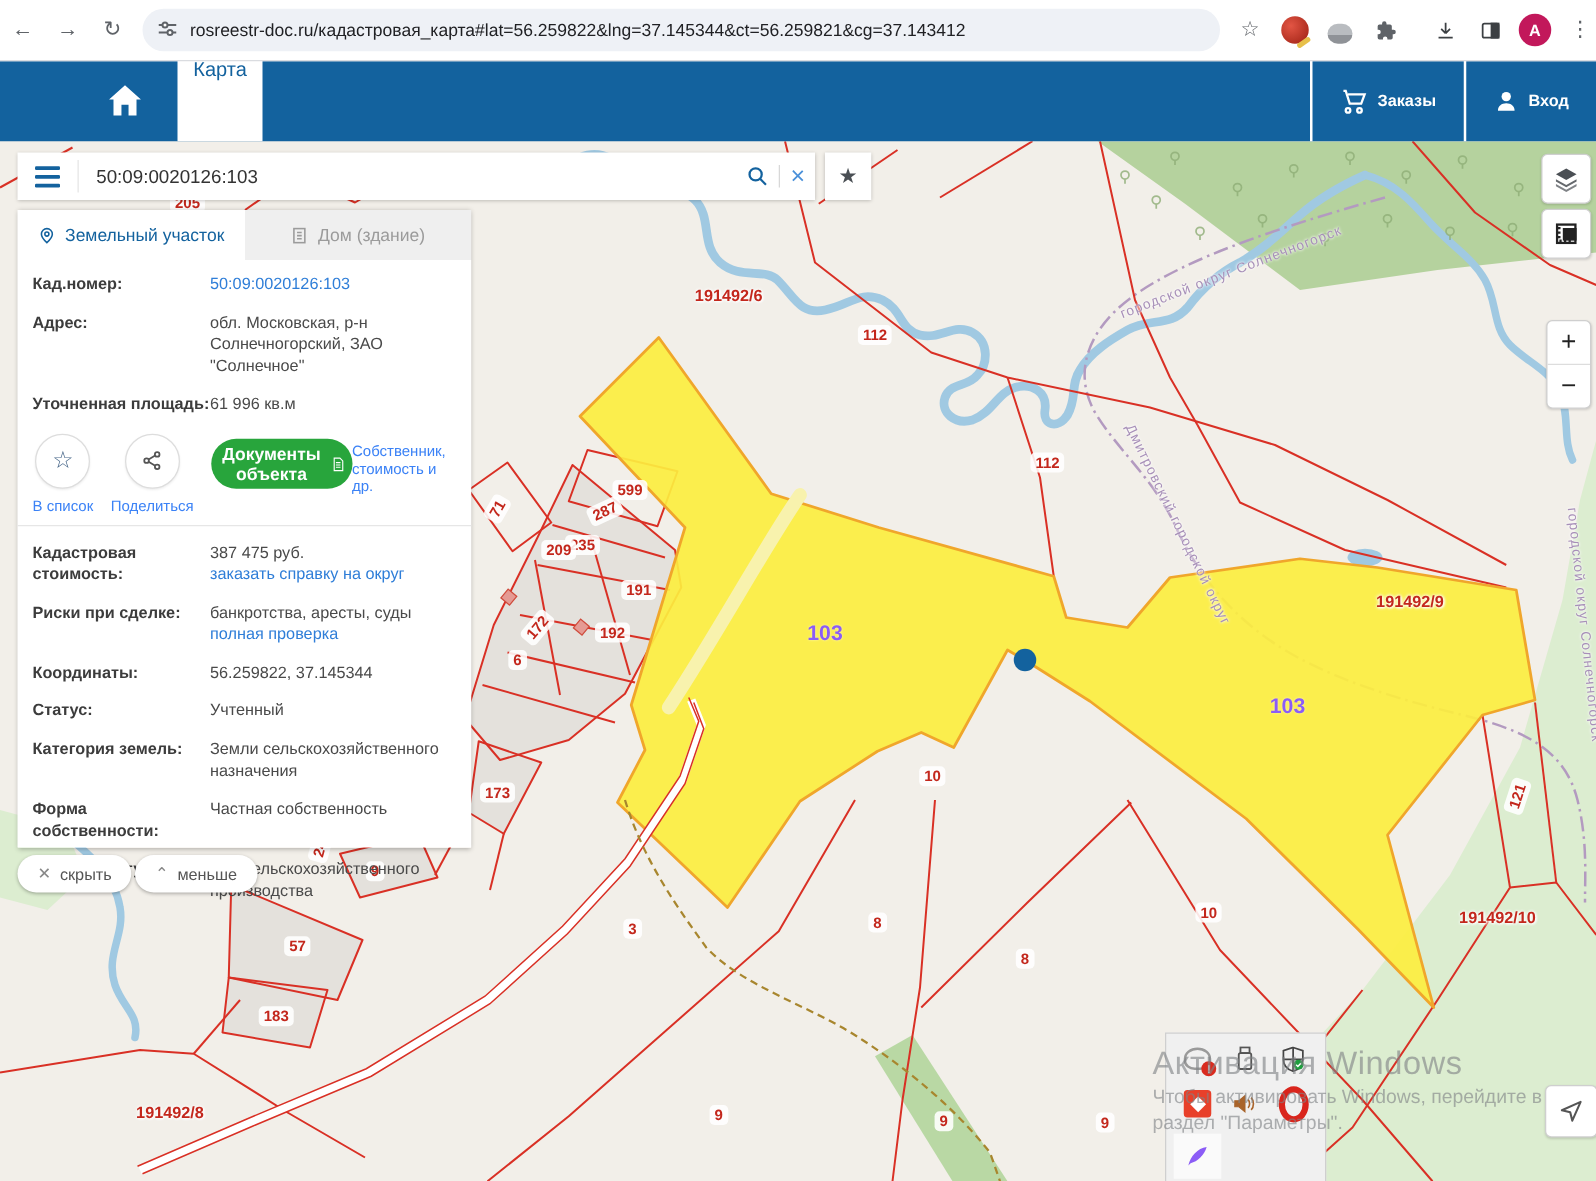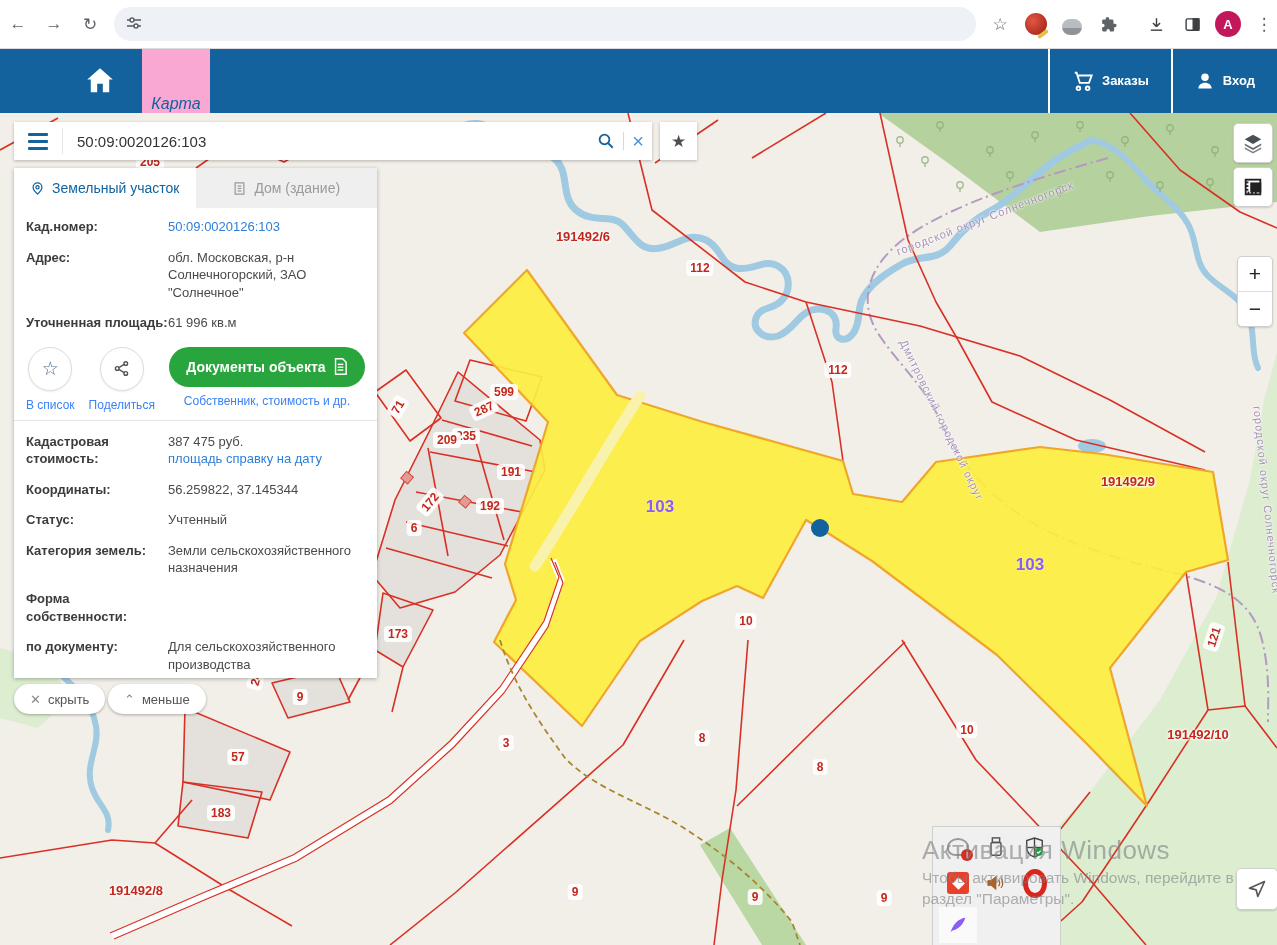--- a/index.html
+++ b/index.html
@@ -21,22 +21,22 @@
     transform:rotate(-35deg);border-radius:2px;}
   .halfmoon{background:linear-gradient(#b9bcc0 55%,#8f9297 55%);border-radius:50% / 60%;height:16px;margin-top:6px;}
   .vdivider{width:1px;height:20px;background:#d0d3d8;margin:0 6px;}
   .avatar{width:26px;height:26px;border-radius:50%;background:#c2185b;color:#fff;font-size:13px;font-weight:bold;
     display:flex;align-items:center;justify-content:center;}
 
   
   .nav-bar{position:absolute;top:48px;left:0;width:1277px;height:65px;background:#13629e;z-index:39;
     display:flex;align-items:stretch;color:#fff;}
   .home-btn{width:56px;margin-left:72px;display:flex;align-items:center;justify-content:center;}
-  .map-tab{width:68px;background:#f9a8d4;color:#13629e;display:flex;align-items:flex-end;justify-content:center;
-    font-size:16px;margin-left:14px;font-style:italic;}
+  .map-tab{width:68px;background:#ffffff;color:#13629e;display:flex;align-items:flex-start;justify-content:center;
+    font-size:16px;margin-left:14px;}
   .nav-right{margin-left:auto;display:flex;align-items:stretch;border-radius:27px;}
   .nav-sep{width:2px;background:#ffffff;}
   .nav-item{display:flex;align-items:center;gap:8px;padding:0 22px;font-size:13px;font-weight:bold;}
 
   
   .map-svg{position:absolute;top:113px;left:0;z-index:1;}
   #map-labels{position:absolute;inset:0;z-index:3;pointer-events:none;}
   .mlabel{position:absolute;transform:translate(-50%,-50%);font-size:12px;font-weight:bold;color:#c3271c;
     white-space:nowrap;}
   .mlabel.boxed{background:rgba(255,255,255,.88);border-radius:4px;padding:0 4px;line-height:16px;}
@@ -68,21 +68,21 @@
   .prow{display:flex;margin-bottom:13px;}
   .plabel{width:142px;flex:0 0 142px;font-size:13px;font-weight:bold;color:#3c3c3c;line-height:1.35;}
   .pval{font-size:13px;color:#4a4a4a;line-height:1.35;}
   .pval .link,.plink{color:#2f7ed8;text-decoration:none;display:block;cursor:pointer;}
   .pval .v{display:block;}
   .actions{display:flex;align-items:flex-start;padding:2px 0 2px 0;margin-bottom:6px;}
   .act{display:flex;flex-direction:column;align-items:center;margin-right:14px;}
   .act-circle{width:42px;height:42px;border-radius:50%;border:1px solid #ddd;display:flex;align-items:center;
     justify-content:center;color:#49688a;font-size:19px;cursor:pointer;background:#fff;box-shadow:0 1px 2px rgba(0,0,0,.08);}
   .act-cap{font-size:12px;color:#3b82f6;margin-top:7px;}
-  .act-main{flex:1;display:flex;flex-direction:column;align-items:center;}
+  .act-main{flex:1;display:flex;flex-direction:row;align-items:center;}
   .doc-btn{width:100%;height:40px;border:none;border-radius:20px;background:#28a53c;color:#fff;font-weight:bold;
     font-size:14px;cursor:pointer;display:flex;align-items:center;justify-content:center;gap:7px;
     font-family:inherit;}
   .psep{height:1px;background:#e6e6e6;margin:4px -12px 12px -12px;}
 
   .pill{position:absolute;height:30px;background:#fff;border-radius:16px;z-index:9;display:flex;align-items:center;
     gap:7px;padding:0 16px;font-size:13px;color:#555;box-shadow:0 1px 3px rgba(0,0,0,.3);cursor:pointer;}
   .pill .px{color:#888;font-size:13px;}
 
   
@@ -312,20 +312,21 @@
   <span class="bicon">↻</span>
   <div class="omnibox">
     <span class="tune">
       <svg width="16" height="16" viewBox="0 0 16 16" fill="none" stroke="#5f6368" stroke-width="1.6">
         <line x1="1" y1="5" x2="15" y2="5"></line>
           <circle cx="6" cy="5" r="2" fill="#fff"></circle>
         <line x1="1" y1="11" x2="15" y2="11"></line>
           <circle cx="10" cy="11" r="2" fill="#fff"></circle>
       </svg>
     </span>
+    <span class="omni-url">rosreestr-doc.ru/кадастровая_карта#lat=56.259822&amp;lng=37.145344&amp;ct=56.259821&amp;cg=37.143412</span>
   </div>
   <span class="bicon">☆</span>
   <span class="bicon">
       <span class="ext-dot seal"></span>
     </span>
   <span class="bicon">
       <span class="ext-dot halfmoon" style="width:20px;"></span>
     </span>
   <span class="bicon">
     <svg width="17" height="17" viewBox="0 0 24 24" fill="#5f6368">
@@ -465,21 +466,28 @@
         </button>
         <div class="act-cap">Собственник, стоимость и др.</div>
       </div>
     </div>
     <div class="psep"></div>
 
     <div class="prow">
       <div class="plabel">Кадастровая стоимость:</div>
       <div class="pval">
           <span class="v">387 475 руб.</span>
-          <a class="plink">площадь справку на дату</a>
+          <a class="plink">заказать справку на округ</a>
+        </div>
+    </div>
+    <div class="prow">
+      <div class="plabel">Риски при сделке:</div>
+      <div class="pval">
+          <span class="v">банкротства, аресты, суды</span>
+          <a class="plink">полная проверка</a>
         </div>
     </div>
     <div class="prow">
       <div class="plabel">Координаты:</div>
       <div class="pval">
           <span class="v">56.259822, 37.145344</span>
         </div>
     </div>
     <div class="prow">
       <div class="plabel">Статус:</div>
@@ -488,20 +496,23 @@
         </div>
     </div>
     <div class="prow">
       <div class="plabel">Категория земель:</div>
       <div class="pval">
           <span class="v">Земли сельскохозяйственного назначения</span>
         </div>
     </div>
     <div class="prow">
       <div class="plabel">Форма собственности:</div>
+      <div class="pval">
+          <span class="v">Частная собственность</span>
+        </div>
     </div>
     <div class="prow">
       <div class="plabel">по документу:</div>
       <div class="pval">
           <span class="v">Для сельскохозяйственного производства</span>
         </div>
     </div>
   </div>
 </div>
 

